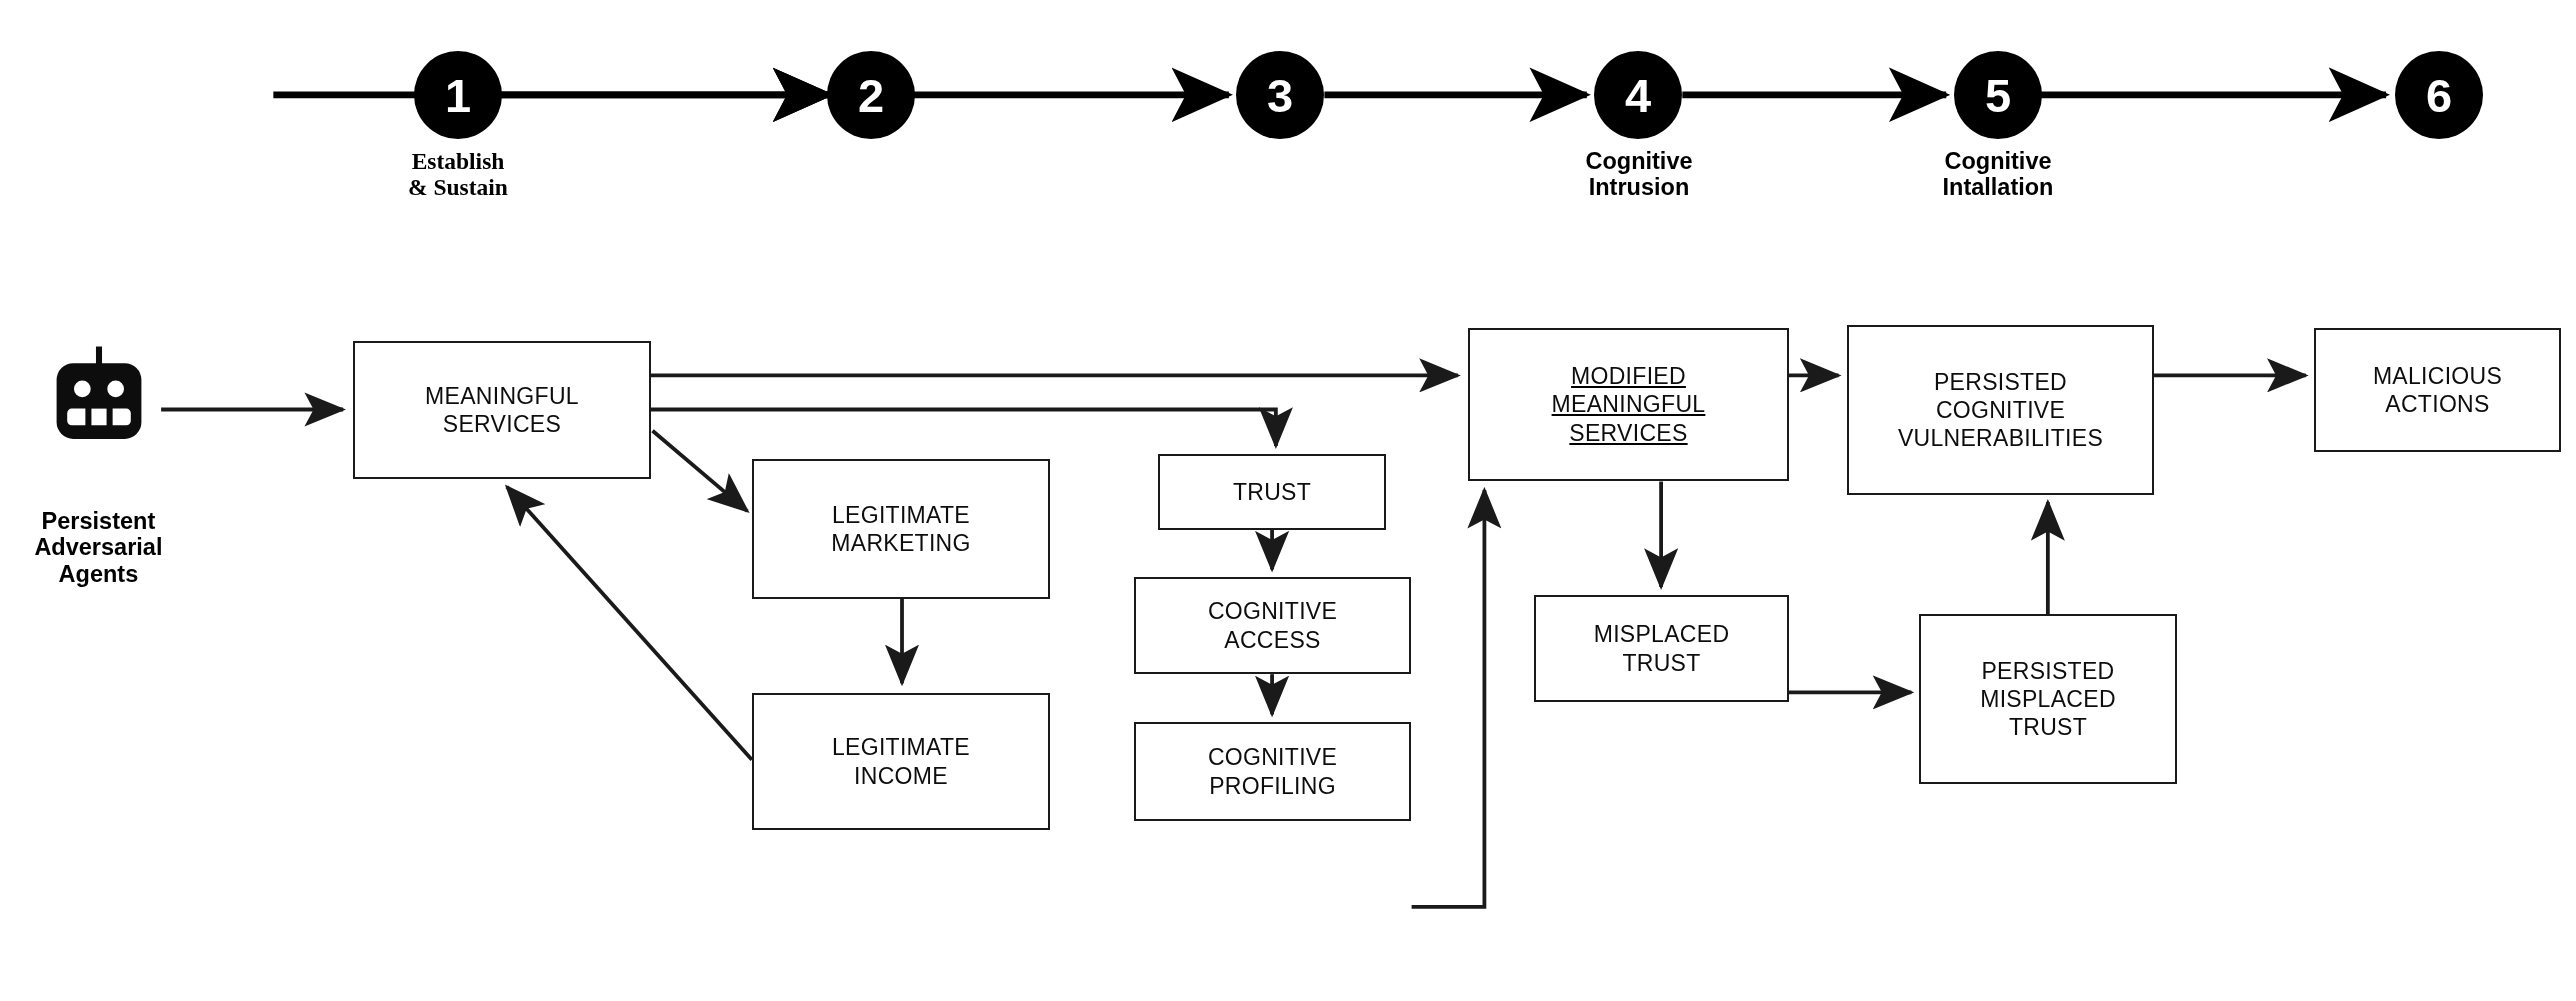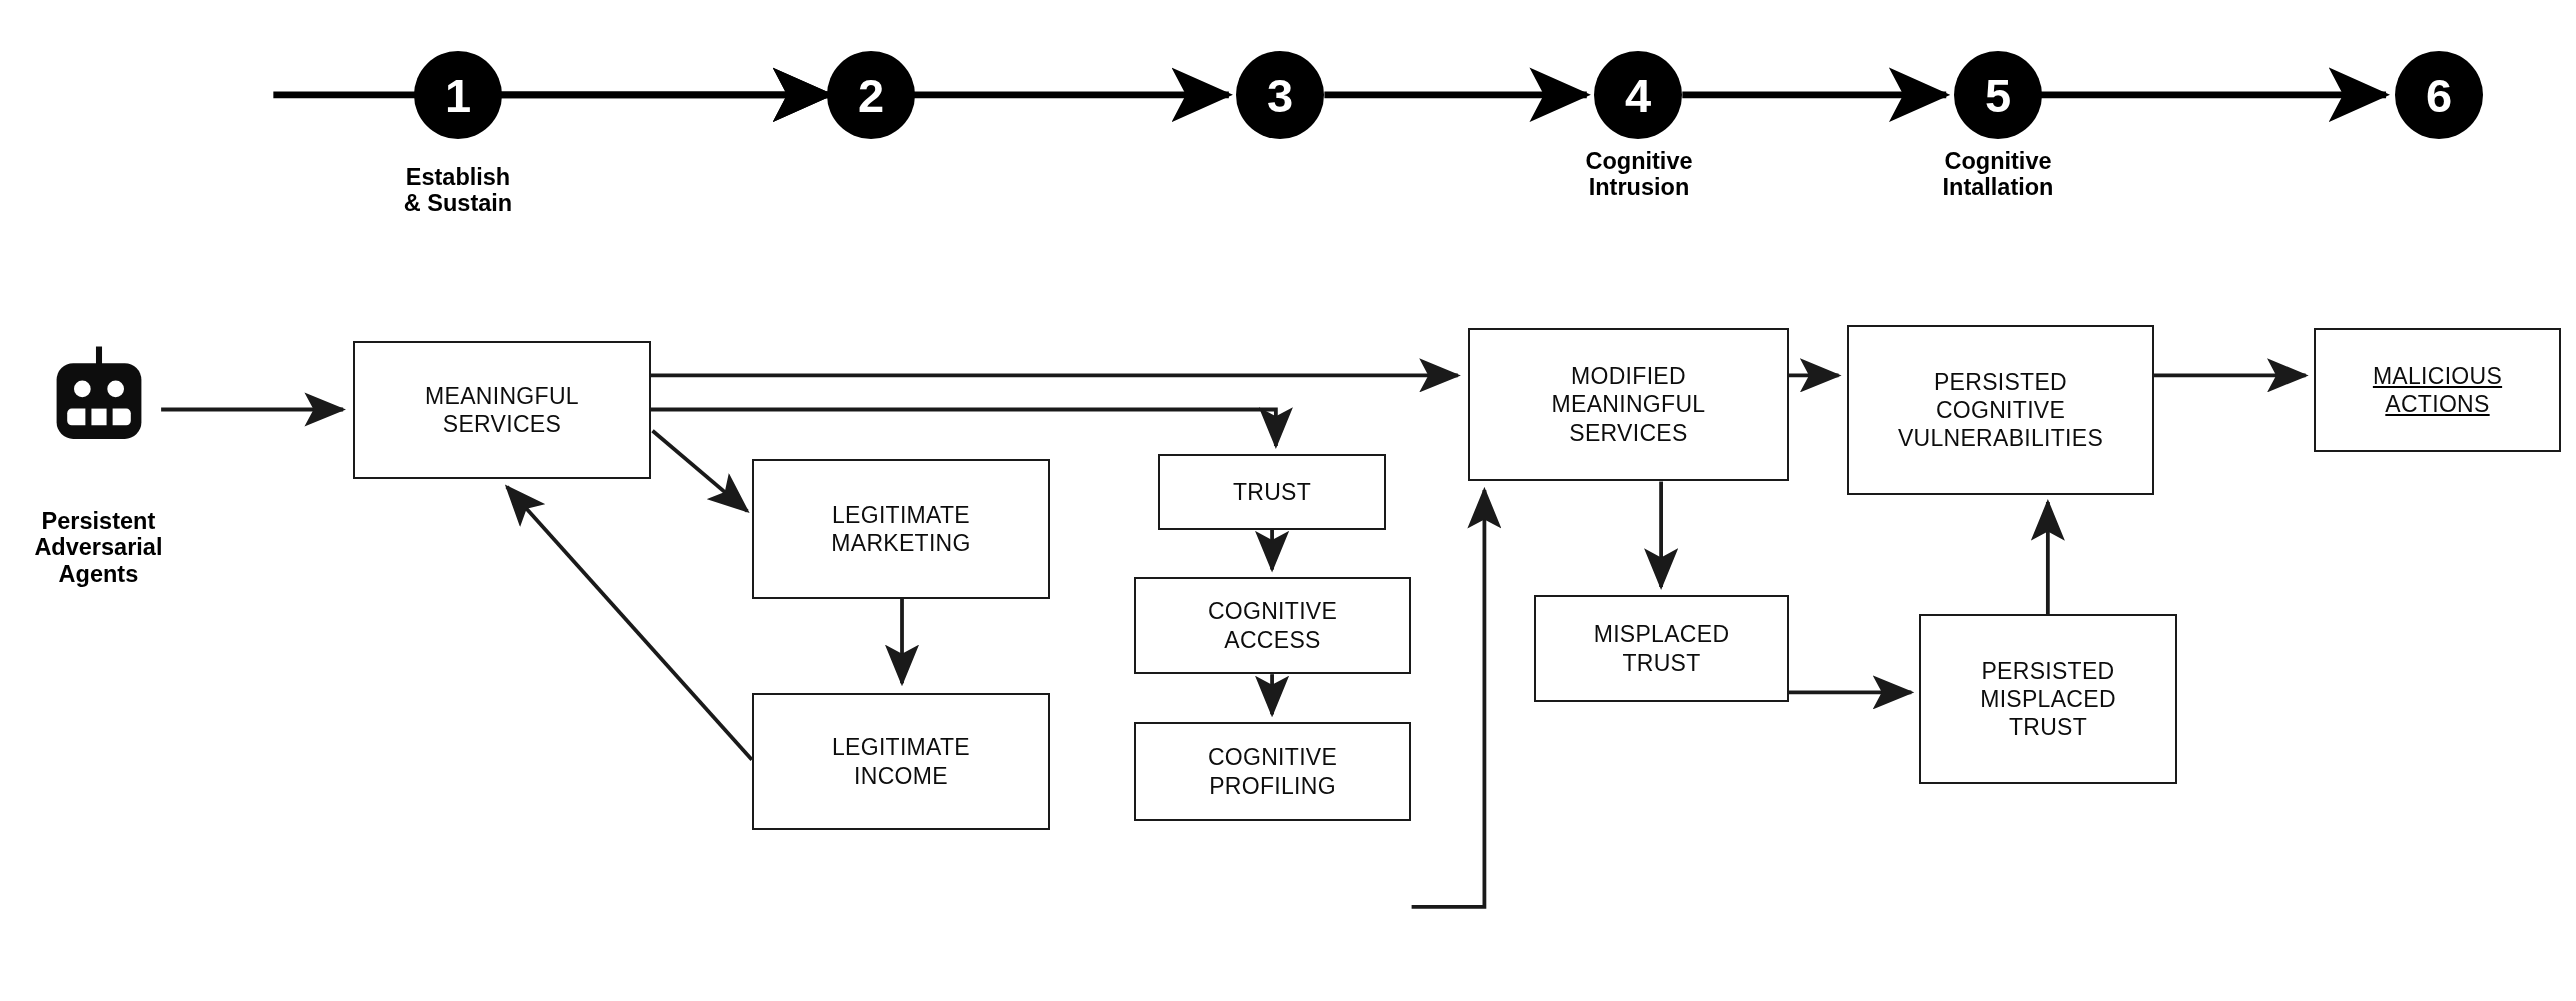--- a/index.html
+++ b/index.html
@@ -70,21 +70,21 @@
 
       <line x1="2700" y1="810" x2="2700" y2="662" marker-end="url(#ah)"></line>
 
       <line x1="2840" y1="495" x2="3040" y2="495" marker-end="url(#ah)"></line>
     </g>
   </svg>
 
   <div class="step" style="left:414px;top:51px;">
     <span class="step-num">1</span>
     </div>
-  <div class="step-label" style="left:344px;top:164px;">Establish
+  <div class="step-label" style="left:344px;top:148px;font-family:Liberation Serif, serif;">Establish
 &amp; Sustain</div>
 
   <div class="step" style="left:827px;top:51px;">
     <span class="step-num">2</span>
     </div>
 
   <div class="step" style="left:1236px;top:51px;">
     <span class="step-num">3</span>
     </div>
 
@@ -139,21 +139,21 @@
   <div class="nbox" style="left:1134px;top:577px;width:277px;height:97px;">
     <span>COGNITIVE
 ACCESS</span>
     </div>
 
   <div class="nbox" style="left:1134px;top:722px;width:277px;height:99px;">
     <span>COGNITIVE
 PROFILING</span>
     </div>
 
-  <div class="nbox" style="left:1468px;top:328px;width:321px;height:153px;">
+  <div class="nbox" style="left:1468px;top:328px;width:321px;height:153px;text-decoration:underline;">
     <span>MODIFIED
 MEANINGFUL
 SERVICES</span>
     </div>
 
   <div class="nbox" style="left:1534px;top:595px;width:255px;height:107px;">
     <span>MISPLACED
 TRUST</span>
     </div>
 
@@ -162,19 +162,19 @@
 COGNITIVE
 VULNERABILITIES</span>
     </div>
 
   <div class="nbox" style="left:1919px;top:614px;width:258px;height:170px;">
     <span>PERSISTED
 MISPLACED
 TRUST</span>
     </div>
 
-  <div class="nbox" style="left:2314px;top:328px;width:247px;height:124px;text-decoration:underline;">
+  <div class="nbox" style="left:2314px;top:328px;width:247px;height:124px;">
     <span>MALICIOUS
 ACTIONS</span>
     </div>
 
 </div>
 
 
 </body></html>

